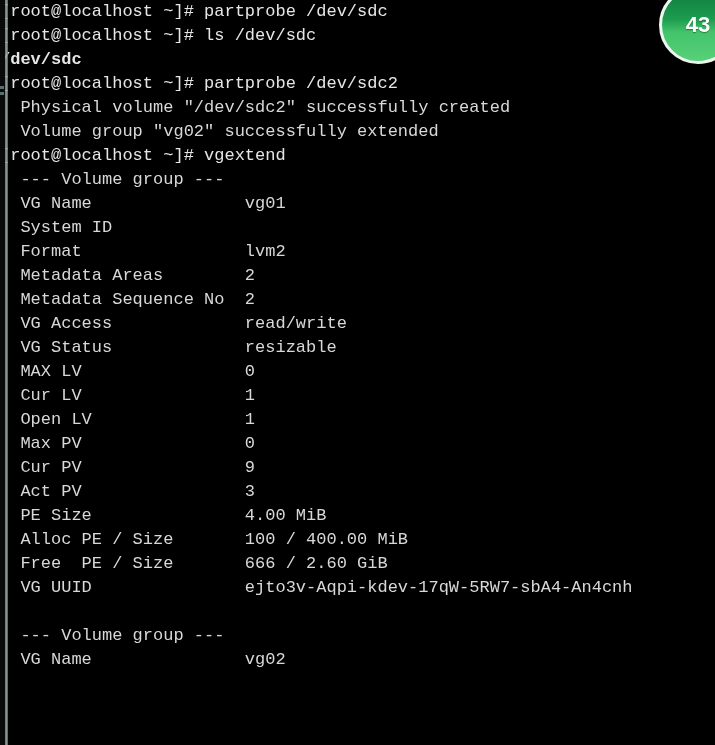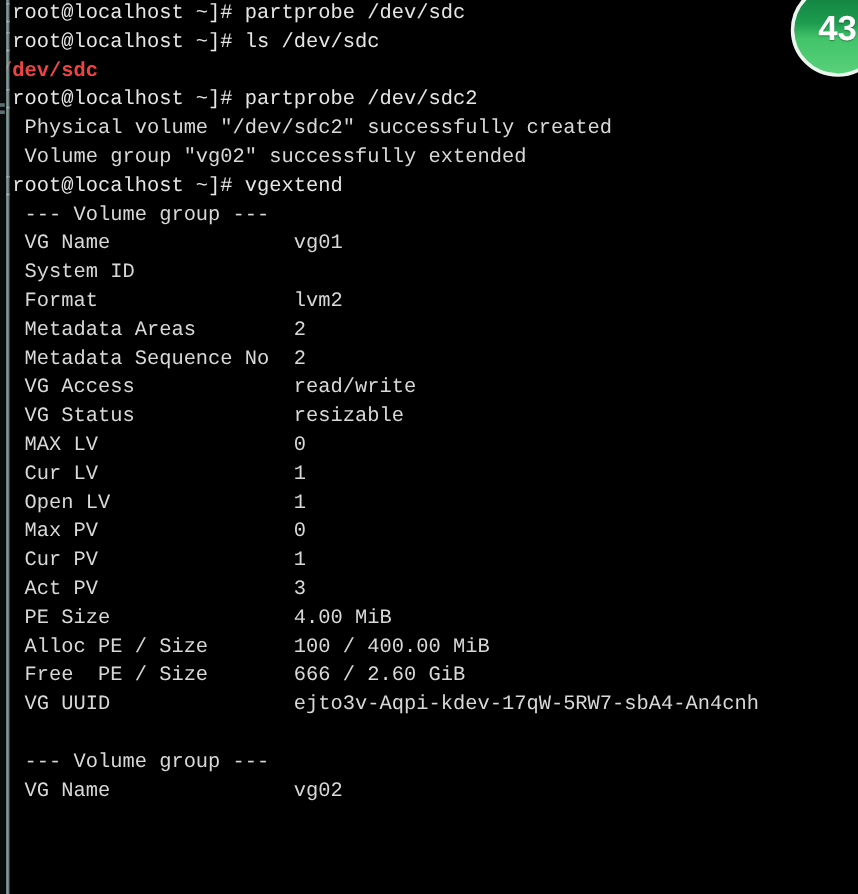--- a/index.html
+++ b/index.html
@@ -72,21 +72,21 @@
     letter-spacing: 0px;
     white-space: pre;
     color: #d8d8d8;
     font-family: "Liberation Mono", "DejaVu Sans Mono", monospace;
   }
 
   .line.blank { color: transparent; }
 
   
   .fg-yellow {
-    color: #ef4444;
+    color: #e5e5e5;
     font-weight: bold;
   }
 
   .fg-white {
     color: #e6e6e6;
   }
 
   
   #badge {
     position: absolute;
@@ -102,21 +102,21 @@
     overflow: hidden;
   }
   #badge-label {
     position: absolute;
     top: 50%;
     left: 50%;
     transform: translate(-50%, -50%);
     color: #ffffff;
     font-family: "Liberation Sans", sans-serif;
     font-weight: bold;
-    font-size: 29px;
+    font-size: 22px;
     letter-spacing: 0px;
     text-shadow: 0 1px 1px rgba(0,0,0,0.35);
     white-space: nowrap;
   }
 </style>
 </head>
 <body>
 
 <div id="terminal">
 
@@ -138,21 +138,21 @@
       <div class="line"><span>  System ID</span></div>
       <div class="line"><span>  Format                lvm2</span></div>
       <div class="line"><span>  Metadata Areas        2</span></div>
       <div class="line"><span>  Metadata Sequence No  2</span></div>
       <div class="line"><span>  VG Access             read/write</span></div>
       <div class="line"><span>  VG Status             resizable</span></div>
       <div class="line"><span>  MAX LV                0</span></div>
       <div class="line"><span>  Cur LV                1</span></div>
       <div class="line"><span>  Open LV               1</span></div>
       <div class="line"><span>  Max PV                0</span></div>
-      <div class="line"><span>  Cur PV                1</span></div>
+      <div class="line"><span>  Cur PV                9</span></div>
       <div class="line"><span>  Act PV                3</span></div>
       <div class="line"><span>  PE Size               4.00 MiB</span></div>
       <div class="line"><span>  Alloc PE / Size       100 / 400.00 MiB</span></div>
       <div class="line"><span>  Free  PE / Size       666 / 2.60 GiB</span></div>
       <div class="line"><span>  VG UUID               ejto3v-Aqpi-kdev-17qW-5RW7-sbA4-An4cnh</span></div>
       <div class="line blank"></div>
       <div class="line"><span>  --- Volume group ---</span></div>
       <div class="line"><span>  VG Name               vg02</span></div>
     </div>
 

